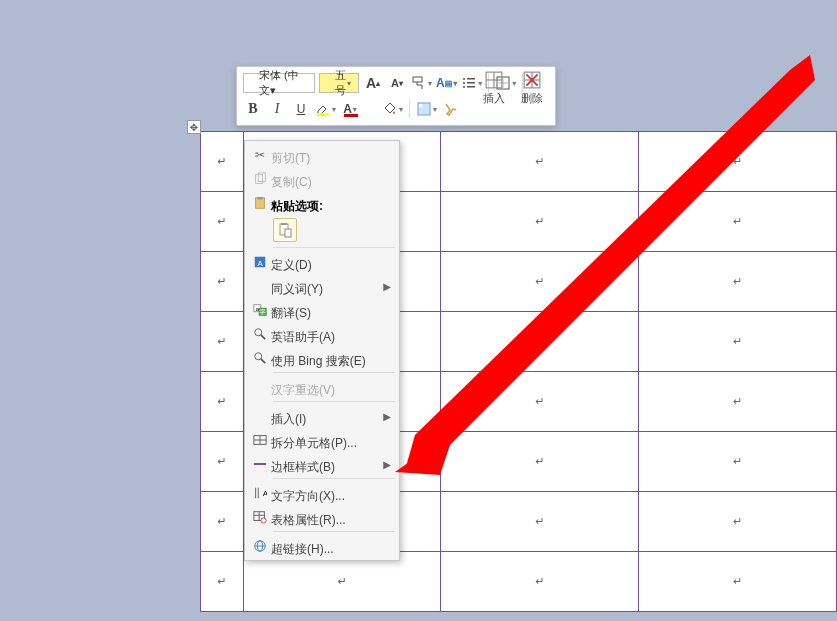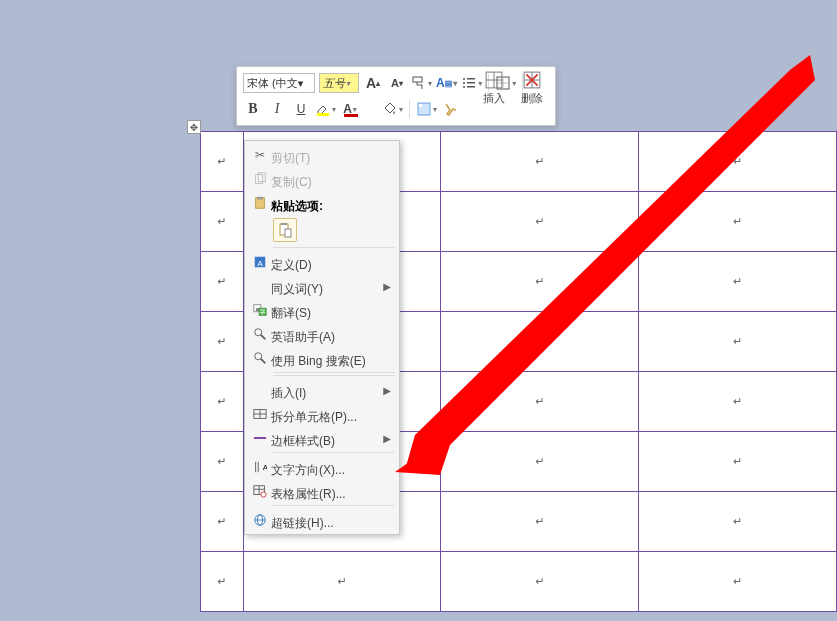--- a/index.html
+++ b/index.html
@@ -59,27 +59,27 @@
     border: 1px solid #c9c9c9;
     border-radius: 2px;
     box-shadow: 0 2px 6px rgba(0,0,0,.2);
     padding: 3px 6px;
   }
   .mini-row { display: flex; align-items: center; height: 26px; gap: 4px; }
   .font-box, .size-box {
     border: 1px solid #bdbdbd;
     height: 20px;
     font-size: 11px;
-    padding: 1px 3px;
+    padding: 1px 15px;
     background: #fff;
     color: #333;
     display: flex; align-items: center;
   }
   .font-box { width: 72px; }
-  .size-box { width: 40px; background: #fff68f; font-style: italic; }
+  .size-box { width: 40px; background: #fff68f; }
   .tb-btn {
     min-width: 20px; height: 20px;
     display: flex; align-items: center; justify-content: center;
     color: #444;
   }
   .tb-btn svg { width: 16px; height: 16px; }
   .dropdown-caret { font-size: 8px; color: #777; margin-left: 1px; }
   .vsep { width: 1px; height: 18px; background: #ddd; margin: 0 2px; }
   .bigbtn {
     display: flex; flex-direction: column; align-items: center; justify-content: flex-start;
@@ -375,20 +375,24 @@
     <div class="cm-item">
       <span class="cm-icon">
         <svg width="14" height="14" viewBox="0 0 16 16">
             <circle cx="6" cy="6" r="4" fill="none" stroke="#555"></circle>
             <line x1="9" y1="9" x2="14" y2="14" stroke="#555" stroke-width="2"></line>
           </svg>
       </span>
       <span class="cm-label">使用 Bing 搜索(E)</span>
     </div>
     <div class="cm-sep"></div>
+    <div class="cm-item disabled">
+      <span class="cm-icon"></span>
+      <span class="cm-label">汉字重选(V)</span>
+    </div>
     <div class="cm-sep"></div>
     <div class="cm-item">
       <span class="cm-icon"></span>
       <span class="cm-label">插入(I)</span>
       <span class="cm-arrow">▶</span>
     </div>
     <div class="cm-item">
       <span class="cm-icon">
         <svg width="14" height="14" viewBox="0 0 16 16">
             <rect x="1" y="3" width="14" height="10" fill="none" stroke="#555"></rect>

